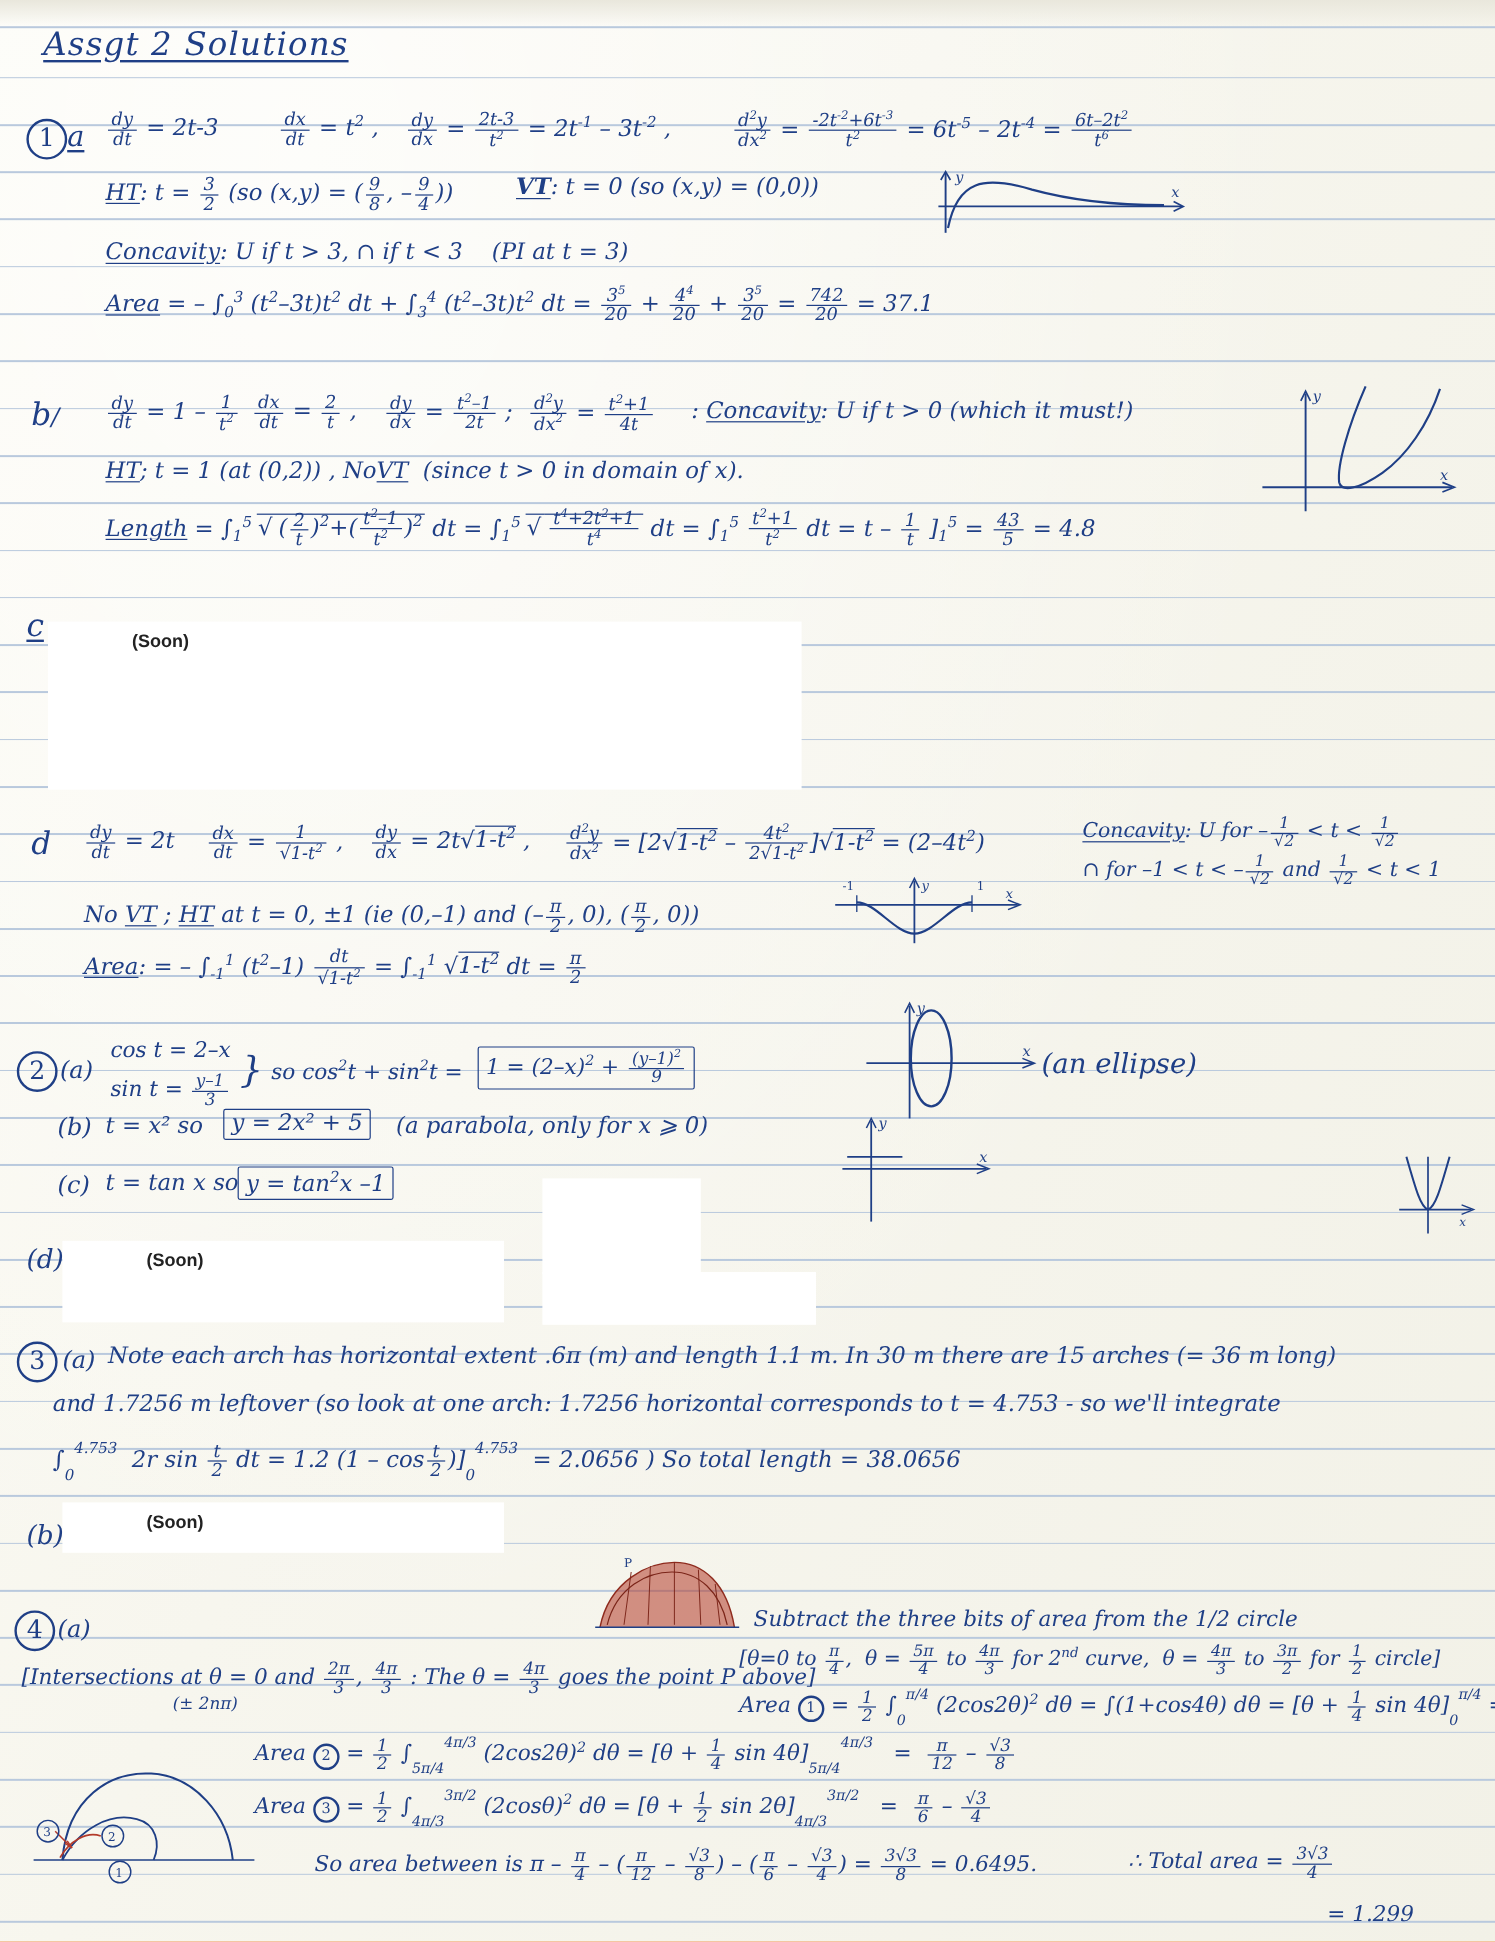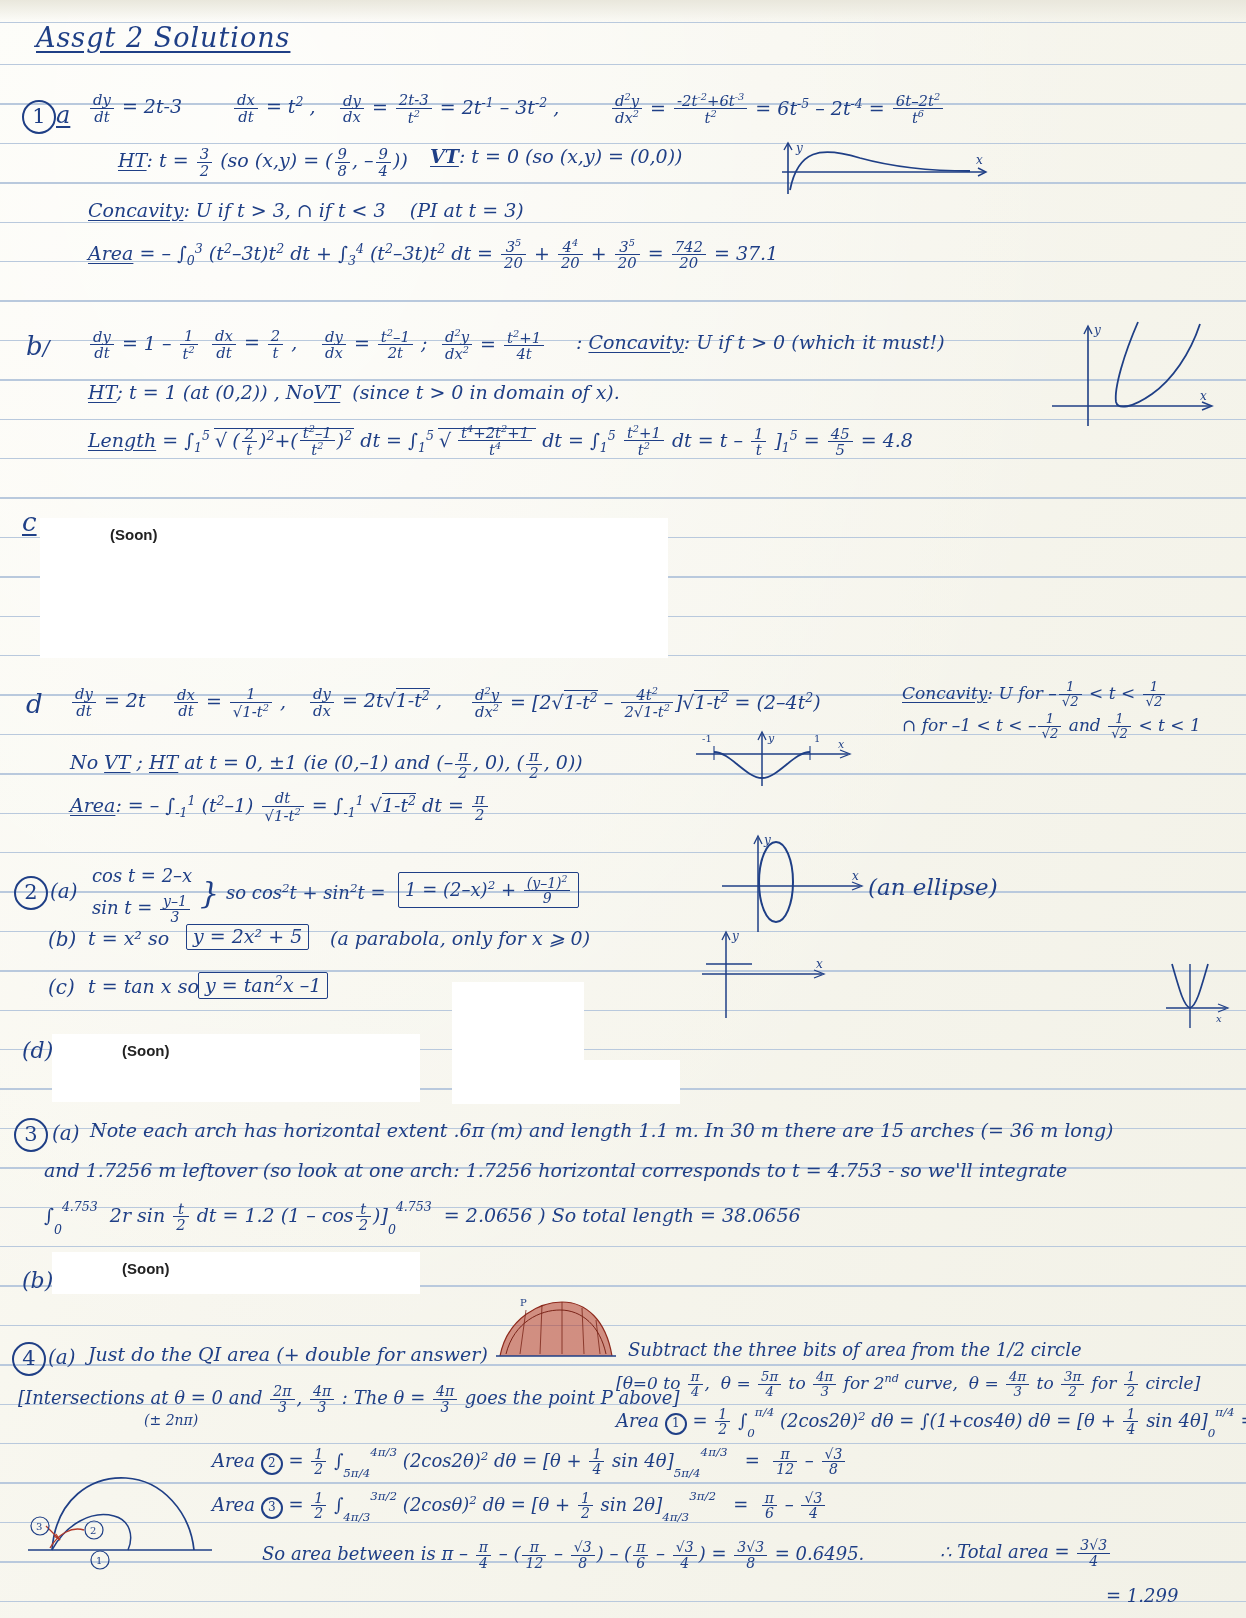--- a/index.html
+++ b/index.html
@@ -137,21 +137,21 @@
     <span class="frac"><span class="n">2t‑3</span><span class="d">t<span class="sup">2</span></span></span>
     = 2t<span class="sup">-1</span> – 3t<span class="sup">-2</span> ,
   </div>
   <div class="hw" style="left:610px; top:92px; font-size:19px;">
     <span class="frac"><span class="n">d<span class="sup">2</span>y</span><span class="d">dx<span class="sup">2</span></span></span> =
     <span class="frac"><span class="n">-2t<span class="sup">-2</span>+6t<span class="sup">-3</span></span><span class="d">t<span class="sup">2</span></span></span>
     = 6t<span class="sup">-5</span> – 2t<span class="sup">-4</span> =
     <span class="frac"><span class="n">6t–2t<span class="sup">2</span></span><span class="d">t<span class="sup">6</span></span></span>
   </div>
 
-  <div class="hw" style="left:88px; top:146px; font-size:19px;margin-left:30px;">
+  <div class="hw" style="left:88px; top:146px; font-size:19px;">
     <span class="ul">HT</span>:  t = <span class="frac"><span class="n">3</span><span class="d">2</span></span>
     (so (x,y) = (<span class="frac"><span class="n">9</span><span class="d">8</span></span>, –<span class="frac"><span class="n">9</span><span class="d">4</span></span>))
   </div>
   <div class="hw" style="left:430px; top:146px; font-size:19px;">
     <span class="ul" style="font-weight:bold;">VT</span>: t = 0 (so (x,y) = (0,0))
   </div>
 
   <svg class="sketch" style="left:780px; top:142px;" width="220" height="60">
     <path d="M8 52 L8 2" stroke="#1f3f86" stroke-width="1.6" fill="none"></path>
     <path d="M4 8 L8 1 L12 8" stroke="#1f3f86" stroke-width="1.4" fill="none"></path>
@@ -206,21 +206,21 @@
     <span class="ul">HT</span>; t = 1 (at (0,2)) , No<span class="ul">VT</span>&nbsp;&nbsp;(since t &gt; 0 in domain of x).
   </div>
 
   <div class="hw" style="left:88px; top:424px; font-size:19px;">
     <span class="ul">Length</span> = ∫<span class="sub">1</span><span class="sup">5</span>
     <span class="rad">√</span><span style="border-top:1.3px solid #1f3f86; padding:0 2px;">(<span class="frac"><span class="n">2</span><span class="d">t</span></span>)<span class="sup">2</span>+(<span class="frac"><span class="n">t<span class="sup">2</span>–1</span><span class="d">t<span class="sup">2</span></span></span>)<span class="sup">2</span></span> dt
     = ∫<span class="sub">1</span><span class="sup">5</span>
     <span class="rad">√</span><span style="border-top:1.3px solid #1f3f86; padding:0 2px;"><span class="frac"><span class="n">t<span class="sup">4</span>+2t<span class="sup">2</span>+1</span><span class="d">t<span class="sup">4</span></span></span></span> dt
     = ∫<span class="sub">1</span><span class="sup">5</span> <span class="frac"><span class="n">t<span class="sup">2</span>+1</span><span class="d">t<span class="sup">2</span></span></span> dt
     = t – <span class="frac"><span class="n">1</span><span class="d">t</span></span> ]<span class="sub">1</span><span class="sup">5</span> =
-    <span class="frac"><span class="n">45</span><span class="d">5</span></span> = 4.8
+    <span class="frac"><span class="n">43</span><span class="d">5</span></span> = 4.8
   </div>
 
   <div class="hw" style="left:22px; top:508px; font-size:26px;"><span class="ul">c</span></div>
   <div class="soon" style="left:40px; top:518px; width:628px; height:140px;">(Soon)</div>
 
   <div class="hw" style="left:26px; top:690px; font-size:26px;">d</div>
 
   <div class="hw" style="left:70px; top:686px; font-size:19px;">
     <span class="frac"><span class="n">dy</span><span class="d">dt</span></span> = 2t
   </div>
@@ -335,21 +335,20 @@
     &nbsp;= 2.0656 )  So total length = 38.0656
   </div>
 
   <div class="hw" style="left:22px; top:1268px; font-size:22px;">(b)</div>
   <div class="soon" style="left:52px; top:1252px; width:368px; height:42px;">(Soon)</div>
 
   <div class="hw" style="left:12px; top:1342px; font-size:26px;">
     <span class="circle-num" style="width:30px;height:30px;line-height:28px;font-size:21px;">4</span>
   </div>
   <div class="hw" style="left:48px; top:1346px; font-size:20px;">(a)</div>
-  <div class="hw" style="left:88px; top:1344px; font-size:19px;">Just do the QI area (+ double for answer)</div>
 
   <div class="hw" style="left:18px; top:1384px; font-size:18px;">
     [Intersections at θ = 0 and <span class="frac"><span class="n">2π</span><span class="d">3</span></span>, <span class="frac"><span class="n">4π</span><span class="d">3</span></span> : The θ = <span class="frac"><span class="n">4π</span><span class="d">3</span></span> goes the point P above]
   </div>
   <div class="hw" style="left:144px; top:1412px; font-size:14px;">(± 2nπ)</div>
 
   <svg class="sketch" style="left:492px; top:1296px;" width="130" height="66">
     <path d="M8 60 C16 20, 50 6, 70 6 C94 6, 114 24, 120 60" fill="#b33a2a" fill-opacity="0.55" stroke="#8e2a1d" stroke-width="1.2"></path>
     <path d="M14 58 C22 26, 48 14, 68 14 C90 14, 108 30, 114 58" fill="none" stroke="#7a2418" stroke-width="1"></path>
     <path d="M4 60 L124 60" stroke="#1f3f86" stroke-width="1.3"></path>

